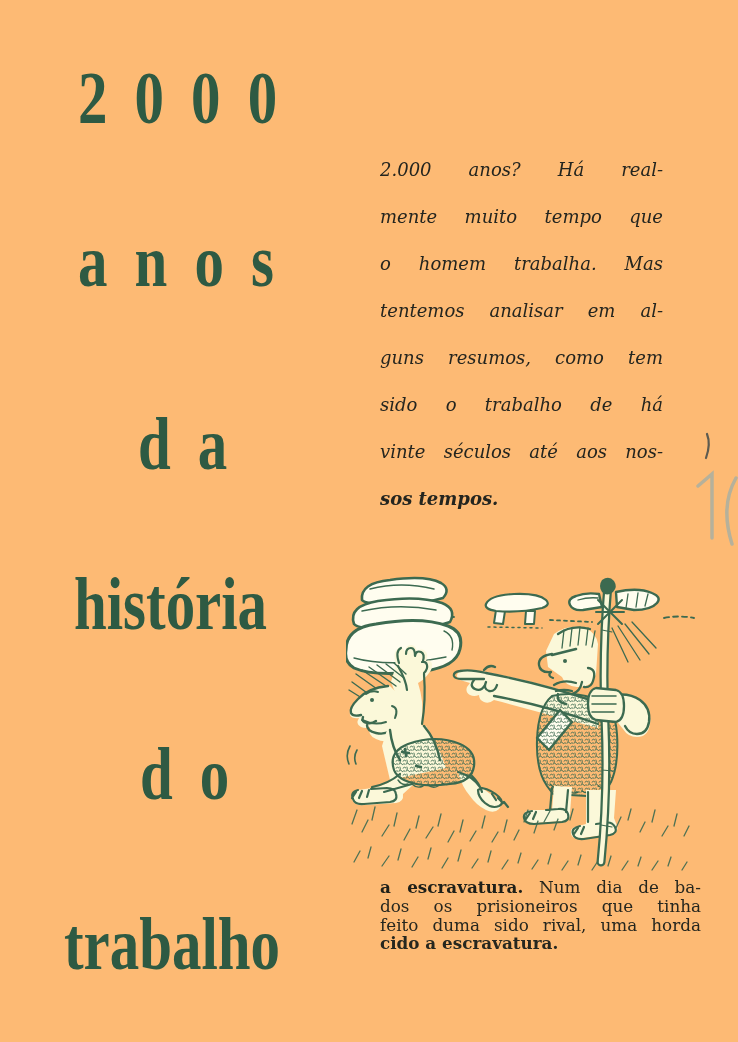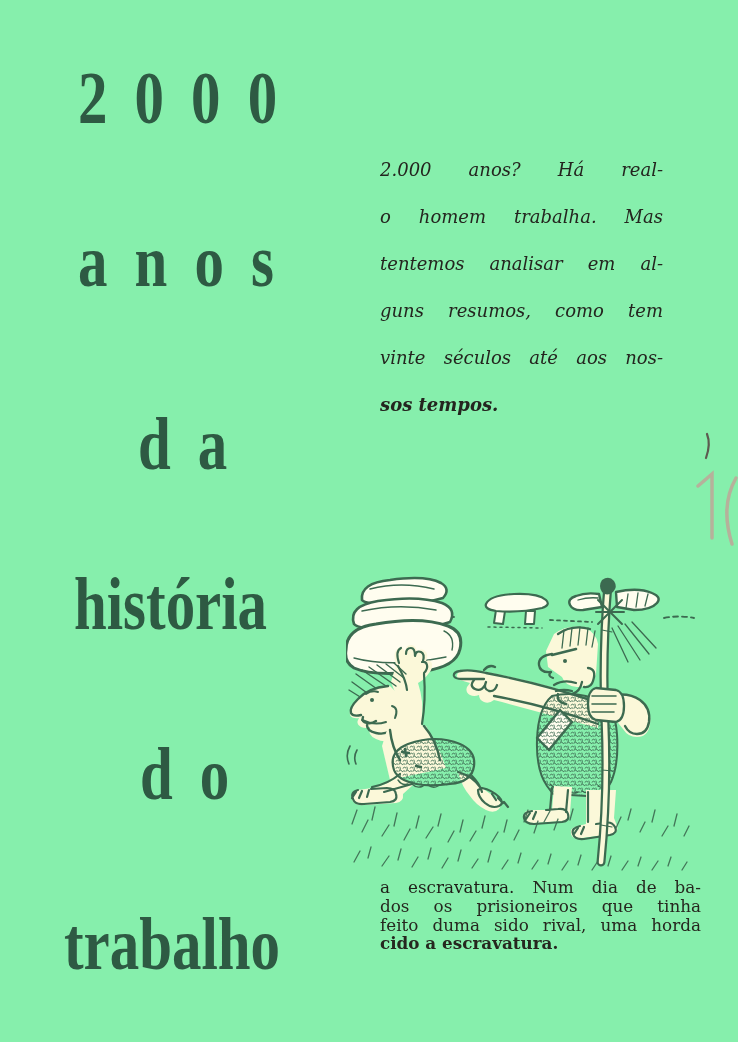--- a/index.html
+++ b/index.html
@@ -1,19 +1,19 @@
 <!DOCTYPE html>
 <html><head>
 <meta charset="utf-8">
 <style>
   html,body{margin:0;padding:0;}
   #page{
     position:relative;
     width:738px;height:1042px;
-    background:#86efac;
+    background:#fdba74;
     overflow:hidden;
     font-family:"Liberation Serif", serif;
   }
   
   .big{
     position:absolute;
     font-family:"Liberation Serif", serif;
     font-weight:bold;
     font-size:62px;
     line-height:1;
@@ -35,42 +35,44 @@
   .jline{text-align:justify;text-align-last:justify;white-space:normal;}
   .lastline{text-align-last:left;font-weight:bold;}
   
   .caption{
     position:absolute;left:380px;top:878px;width:321px;
     font-family:"DejaVu Serif", serif;
     font-size:16.8px;
     color:#26271f;
   }
   .caption .cline{line-height:18.8px;}
-  .caption b{font-weight:normal;color:#1f2019;}
+  .caption b{font-weight:bold;color:#1f2019;}
   
   .illu{position:absolute;left:346px;top:570px;width:360px;height:305px;}
   .pencil{position:absolute;left:692px;top:420px;width:46px;height:140px;}
 </style>
 </head>
 <body>
 
 <div id="page">
 
   <div class="big sp" style="left:78px;top:62px">2000</div>
   <div class="big sp" style="left:78px;top:225px">anos</div>
   <div class="big sp" style="left:138px;top:408px">da</div>
   <div class="big" style="left:74px;top:568px">história</div>
   <div class="big sp" style="left:140px;top:738px">do</div>
   <div class="big" style="left:64px;top:908px">trabalho</div>
 
   <div class="intro">
     <div class="iline jline">2.000 anos?  Há real-</div>
+    <div class="iline jline">mente muito tempo que</div>
     <div class="iline jline">o homem trabalha.  Mas</div>
     <div class="iline jline">tentemos analisar em al-</div>
     <div class="iline jline">guns resumos, como tem</div>
+    <div class="iline jline">sido o trabalho de há</div>
     <div class="iline jline">vinte séculos até aos nos-</div>
     <div class="iline jline lastline">sos tempos.</div>
   </div>
 
   <svg class="illu" viewBox="0 0 360 305" fill="none" stroke-linecap="round" stroke-linejoin="round">
     <defs>
       <pattern id="fur" width="7" height="7" patternUnits="userSpaceOnUse">
         <path d="M1 2q2-2 3 0M4 5q2-2 3 0M0 6q1-2 3-1M5 1q1 2 0 3" stroke="#3c6a50" stroke-width=".9" fill="none"></path>
       </pattern>
     </defs>

